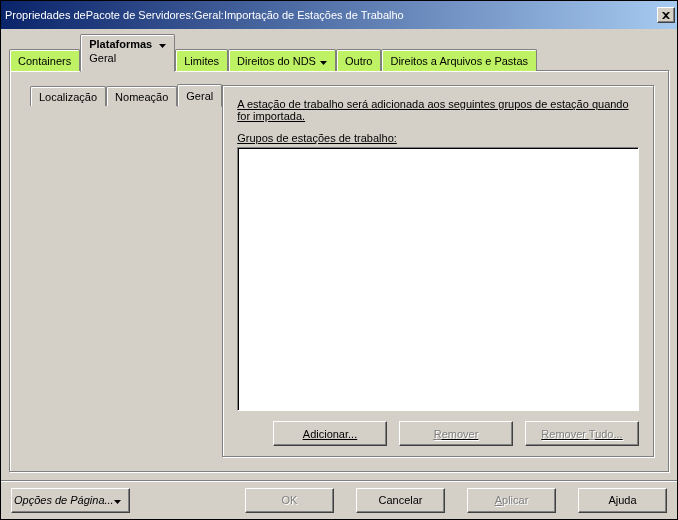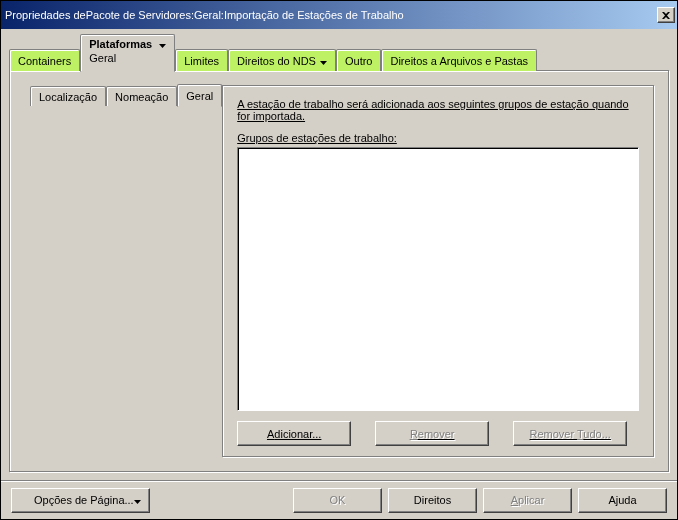--- a/index.html
+++ b/index.html
@@ -157,21 +157,22 @@
   .list-label { margin-bottom: 3px; }
   .listbox {
     flex: 1;
     background: #fff;
     border: 1px solid;
     border-color: #808080 #fff #fff #808080;
     box-shadow: inset 1px 1px 0 #000;
   }
   .button-row {
     display: flex;
-    gap: 24px;
+    justify-content: flex-end;
+    gap: 12px;
     margin-top: 10px;
   }
   .btn {
     min-width: 100px;
     height: 23px;
     background: #d4d0c8;
     border: 1px solid;
     border-color: #fff #404040 #404040 #fff;
     box-shadow: inset -1px -1px 0 #808080;
     display: flex;
@@ -187,23 +188,23 @@
   .footer {
     height: 38px;
     border-top: 1px solid #808080;
     box-shadow: inset 0 1px 0 #fff;
     display: flex;
     align-items: center;
     justify-content: space-between;
     padding: 0 10px;
     flex-shrink: 0;
   }
-  .footer-right { display:flex; gap:6px; }
+  .footer-right { display:flex; gap:22px; }
   .footer .btn { min-width: 75px; }
-  .page-opts-btn { min-width: 130px; justify-content: flex-start; padding: 0 8px 0 22px; }
+  .page-opts-btn { min-width: 130px; justify-content: flex-start; padding: 0 8px 0 2px; font-style: italic; }
   .underline { text-decoration: underline; }
 </style>
 </head>
 <body>
 
 <div class="window">
 
   <div class="titlebar">
     <span class="titlebar-text">Propriedades dePacote de Servidores:Geral:Importação de Estações de Trabalho</span>
     <div class="close-btn">
@@ -290,21 +291,21 @@
         <svg width="7" height="4" viewBox="0 0 7 4">
             <path d="M0 0 L7 0 L3.5 4 Z" fill="#000"></path>
           </svg>
       </span>
     </div>
     <div class="footer-right">
       <div class="btn disabled">
         <span>OK</span>
       </div>
       <div class="btn">
-        <span>Direitos</span>
+        <span>Cancelar</span>
       </div>
       <div class="btn disabled">
         <span><span class="underline">A</span>plicar</span>
       </div>
       <div class="btn">
         <span>Ajuda</span>
       </div>
     </div>
   </div>
 

